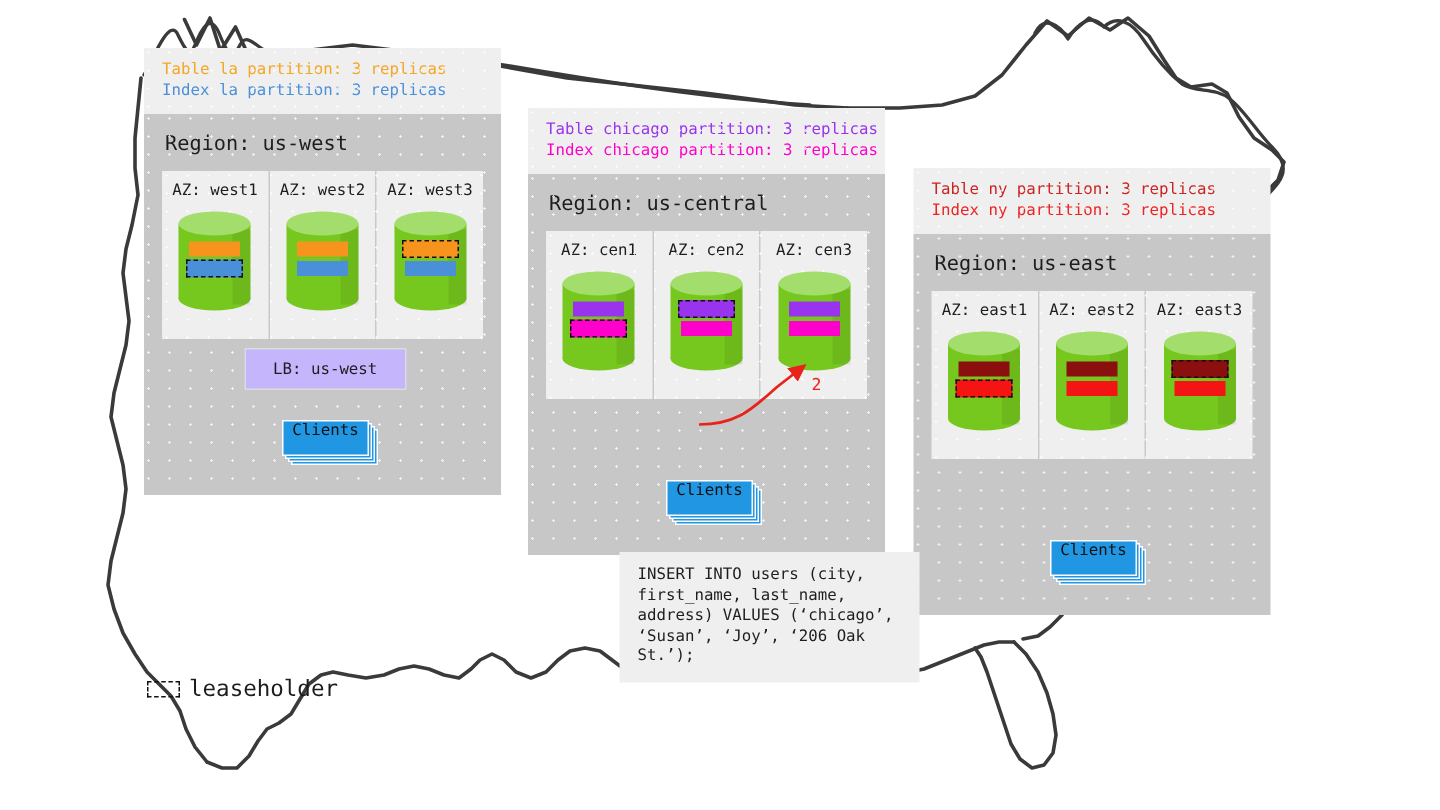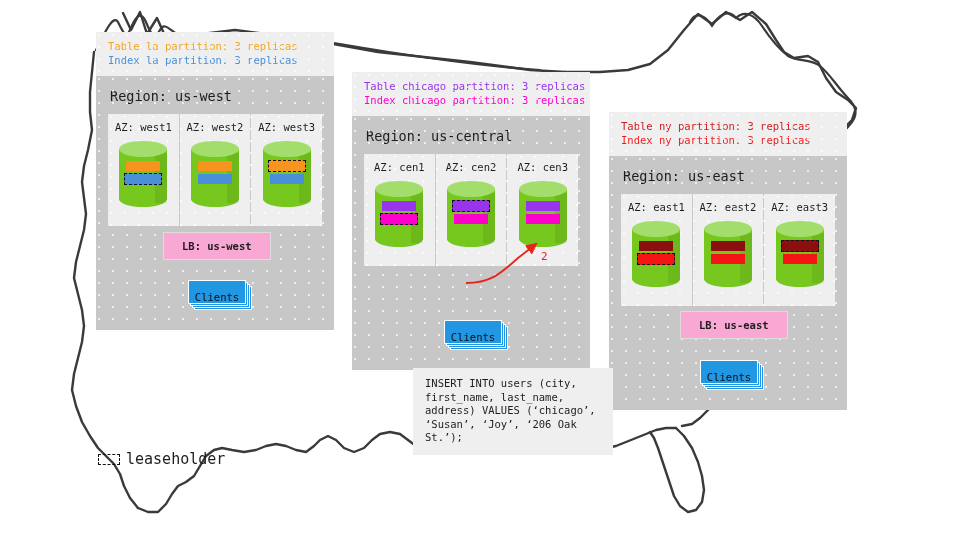--- a/index.html
+++ b/index.html
@@ -64,33 +64,33 @@
   .bar.b2{top:33px;}
   .bar.lease{
     border:1.6px dashed #111111;
     left:5px;width:38px;height:12px;
   }
   .bar.b1.lease{top:19px;}
   .bar.b2.lease{top:32px;}
 
   
   .lb{
-    position:absolute;background:#f9a8d4;
+    position:absolute;background:#c4b5fd;
     border:1px solid #dcdcdc;
     font-size:10.5px;color:#1d1d1d;
-    padding:7px 18px;white-space:pre;z-index:9;font-weight:bold;
+    padding:7px 18px;white-space:pre;z-index:9;
   }
 
   
   .clients{position:absolute;width:58px;height:24px;z-index:8;}
   .clients .c{position:absolute;background:#2196e3;border:1px solid #ffffff;box-sizing:border-box;width:58px;height:24px;}
   .clients .c1{left:6px;top:6px;}
   .clients .c2{left:4px;top:4px;}
   .clients .c3{left:2px;top:2px;}
-  .clients .c4{left:0px;top:0px;display:flex;align-items:flex-end;justify-content:center;}
+  .clients .c4{left:0px;top:0px;display:flex;align-items:flex-start;justify-content:center;}
   .clients .lbl{font-size:10.5px;color:#111111;white-space:pre;}
 
   
   .sql{
     position:absolute;background:#efefef;
     font-size:10.5px;line-height:13.5px;color:#1d1d1d;
     padding:9px 12px 10px 12px;white-space:pre-wrap;z-index:9;
   }
 
   
@@ -364,21 +364,20 @@
             <div class="body"></div>
             <div class="shade"></div>
             <div class="top"></div>
             <div class="bar b1 lease" style="background:#8b0f0f;"></div>
             <div class="bar b2" style="background:#f41414;"></div>
           </div>
         </div>
       </div>
     </div>
   </div>
-  <div class="lb" style="left:680px;top:311px;">LB: us-east</div>
   <div class="clients" style="left:700px;top:360px;">
     <div class="c c1"></div>
     <div class="c c2"></div>
     <div class="c c3"></div>
     <div class="c c4">
       <span class="lbl">Clients</span>
     </div>
   </div>
 
   <div class="legend" style="left:98px;top:450px;">

